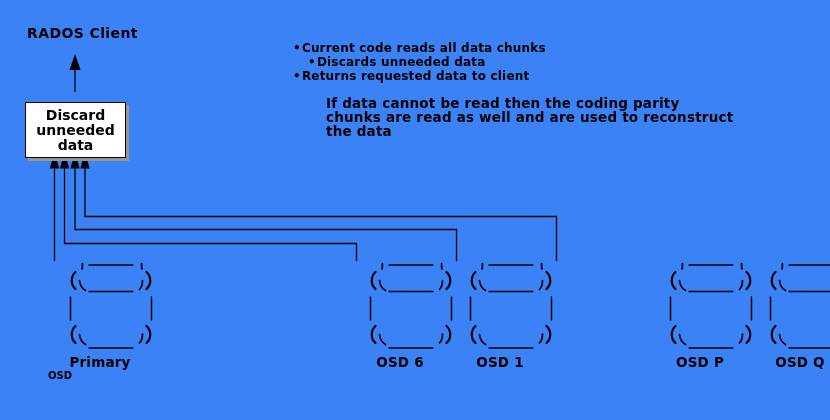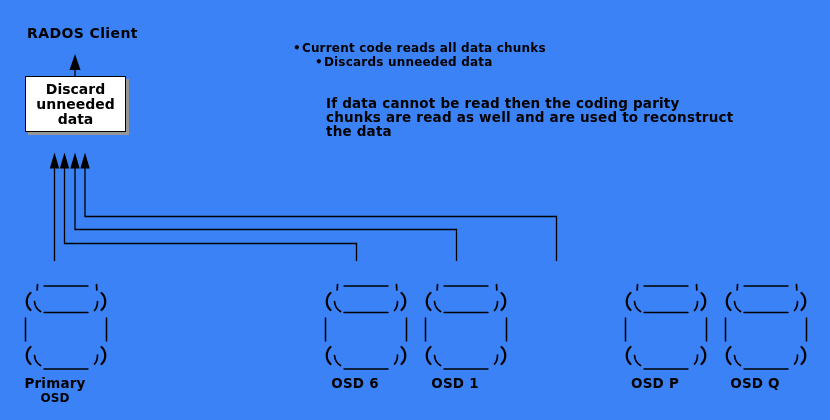--- a/index.html
+++ b/index.html
@@ -5,51 +5,51 @@
   html,body{margin:0;padding:0;background:#fff;}
   .canvas{
     position:relative;width:830px;height:420px;background:#3b82f6;
     font-family:"DejaVu Sans","Liberation Sans",sans-serif;color:#000;overflow:hidden;
   }
   .rados-title{
     position:absolute;left:27px;top:25px;
     font-size:14px;font-weight:bold;letter-spacing:0.4px;white-space:nowrap;
   }
   .discard-box{
-    position:absolute;left:25px;top:76px;width:101px;height:56px;
+    position:absolute;left:25px;top:102px;width:101px;height:56px;
     box-sizing:border-box;border:1.6px solid #000;background:#fff;
     box-shadow:3px 3px 0 #969696;
     display:flex;align-items:center;justify-content:center;text-align:center;
   }
   .discard-box .box-label{
     font-size:14px;line-height:15px;font-weight:bold;white-space:pre-line;
   }
   .overlay{position:absolute;left:0;top:0;}
   .bullets{
     position:absolute;left:293px;top:41px;
     font-size:12px;line-height:14px;font-weight:bold;letter-spacing:0.2px;white-space:nowrap;
   }
   .bullet-row{display:block;}
-  .bullet-row.indent{margin-left:22px;}
+  .bullet-row.indent{margin-left:15px;}
   .bullet-row .b{margin-right:1px;}
   .paragraph{
     position:absolute;left:286px;top:96px;
     font-size:13.5px;line-height:14px;font-weight:bold;letter-spacing:0.2px;
     white-space:pre-line;
     margin-left:40px;
   }
-  .osd-node{position:absolute;top:281px;width:88px;height:125px;}
+  .osd-node{position:absolute;top:260px;width:88px;height:125px;margin-left:45px;}
   .osd-node .cyl{position:absolute;left:0;top:0;}
   .osd-label{
     position:absolute;left:-19px;top:94px;width:104px;
     text-align:center;font-size:13.5px;font-weight:bold;letter-spacing:0.2px;white-space:nowrap;
   }
   .osd-sublabel{
     position:absolute;left:-19px;top:110px;width:104px;
-    text-align:center;font-size:12px;font-weight:bold;white-space:nowrap;
+    text-align:left;font-size:10px;font-weight:bold;white-space:nowrap;
   }
   .defs-hidden{position:absolute;width:0;height:0;overflow:hidden;}
 </style>
 </head>
 <body>
 
 <div class="canvas">
 
   <svg class="defs-hidden" aria-hidden="true">
     <defs>
@@ -98,20 +98,21 @@
 
   <div class="discard-box">
     <div class="box-label">Discard
 unneeded
 data</div>
   </div>
 
   <div class="bullets">
     <div class="bullet-row"><span class="b">•</span><span>Current code reads all data chunks</span></div>
     <div class="bullet-row indent"><span class="b">•</span><span>Discards unneeded data</span></div>
+    <div class="bullet-row"><span class="b">•</span><span>Returns requested data to client</span></div>
   </div>
 
   <div class="paragraph">If data cannot be read then the coding parity
 chunks are read as well and are used to reconstruct
 the data</div>
 
   <div class="osd-node" style="left:22px">
     <svg class="cyl" width="88" height="92" viewBox="0 0 88 92">
         <use href="#cylsym"></use>
       </svg>

